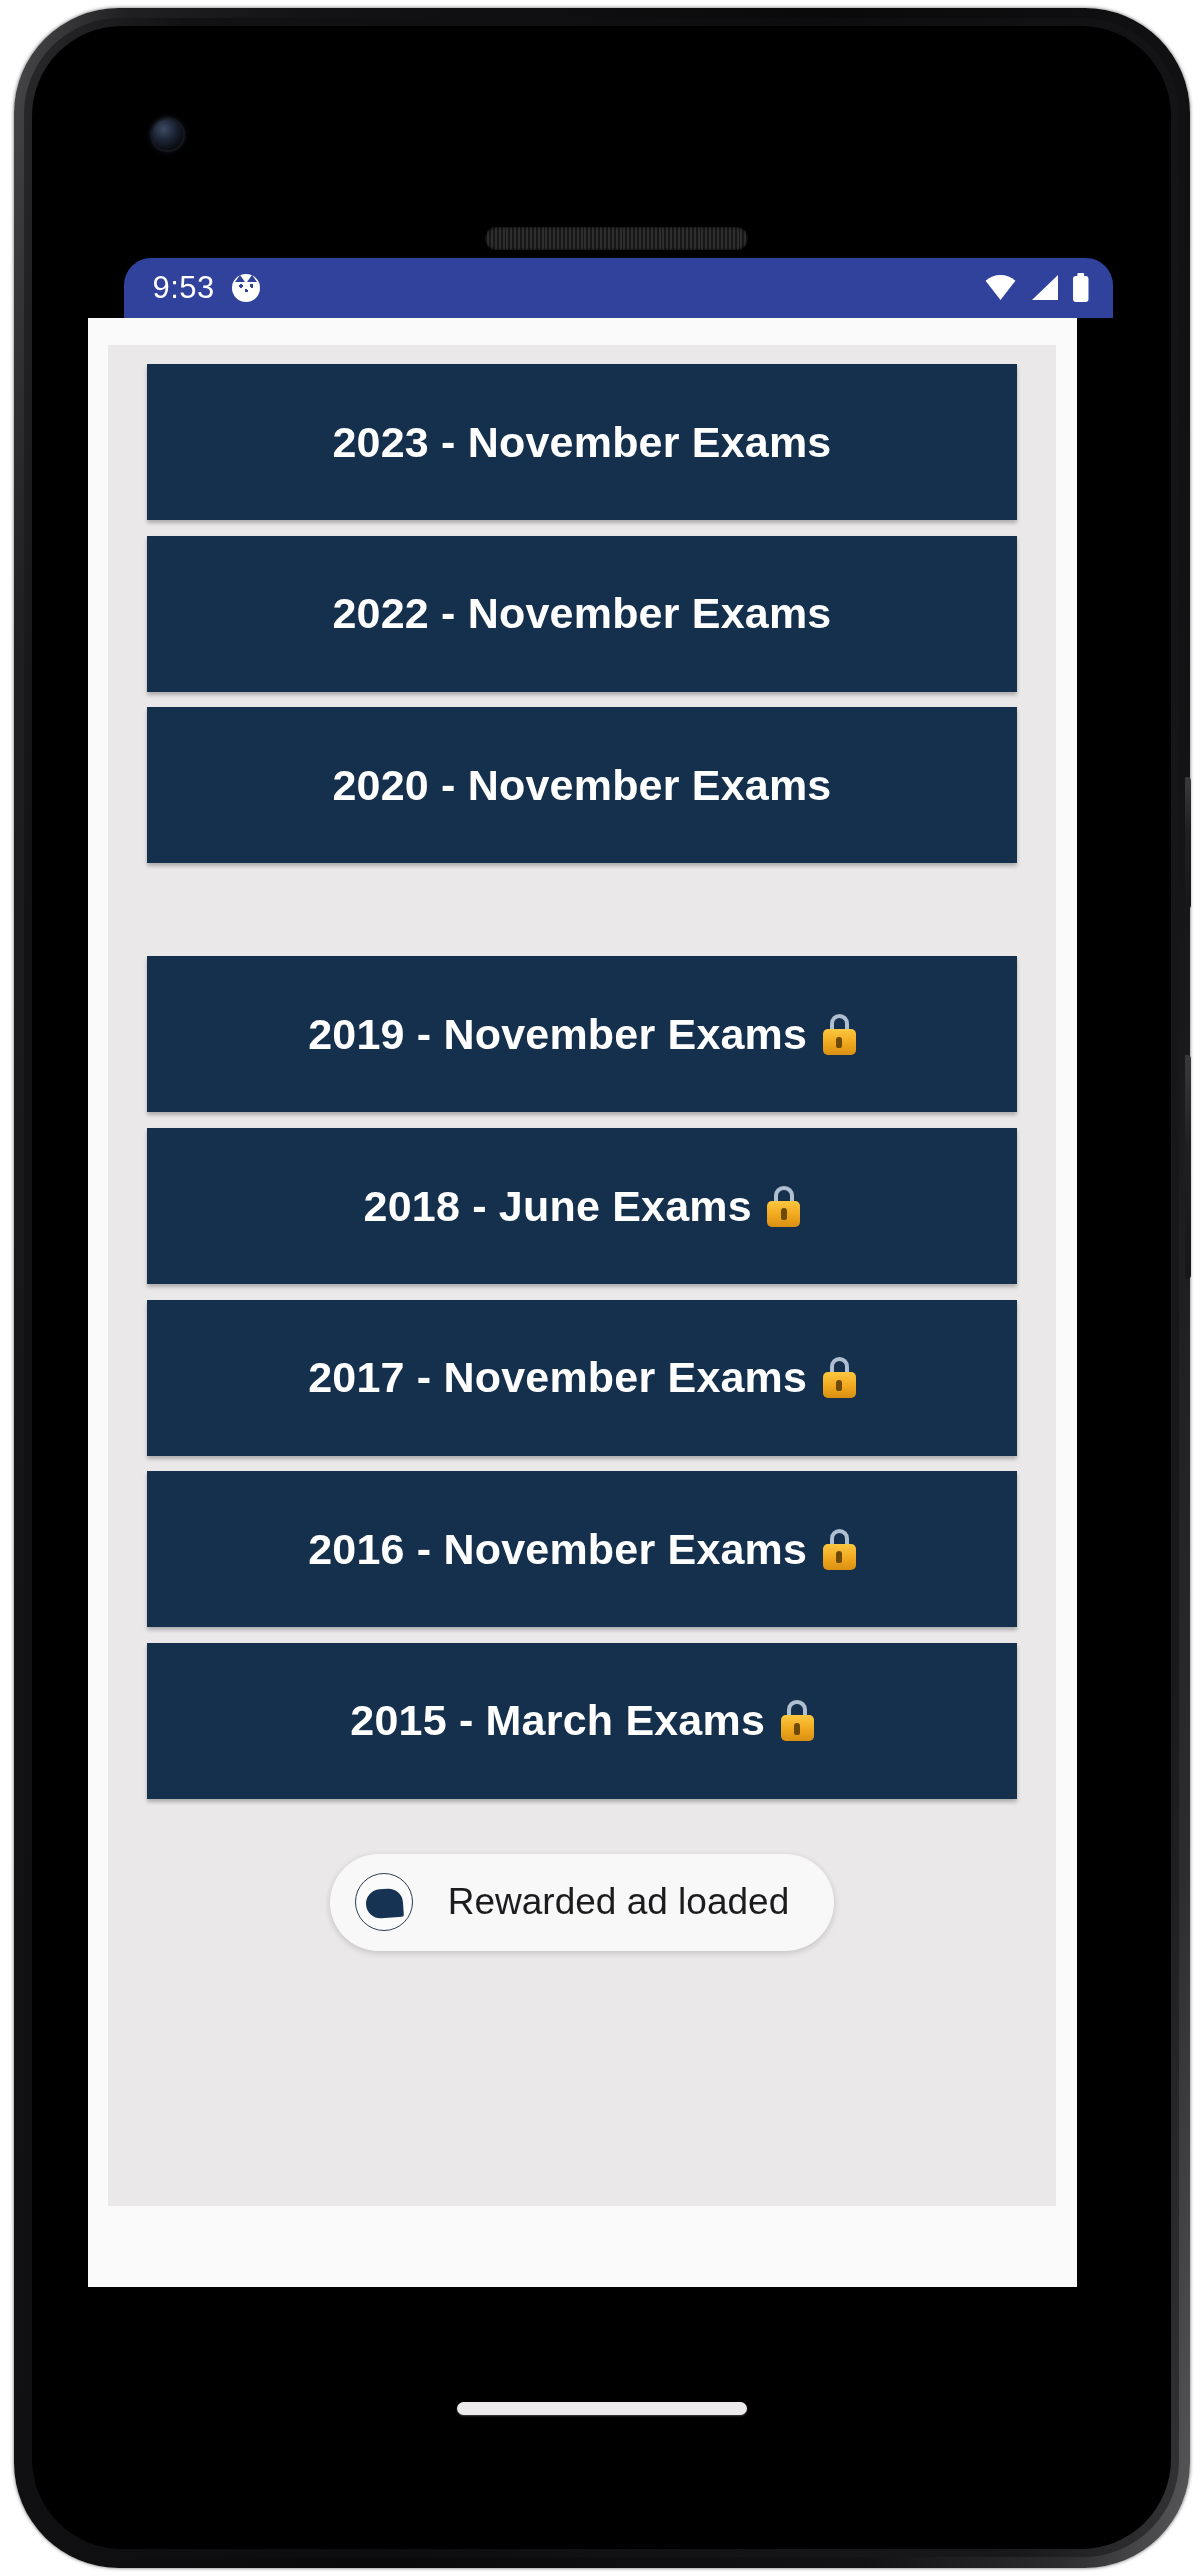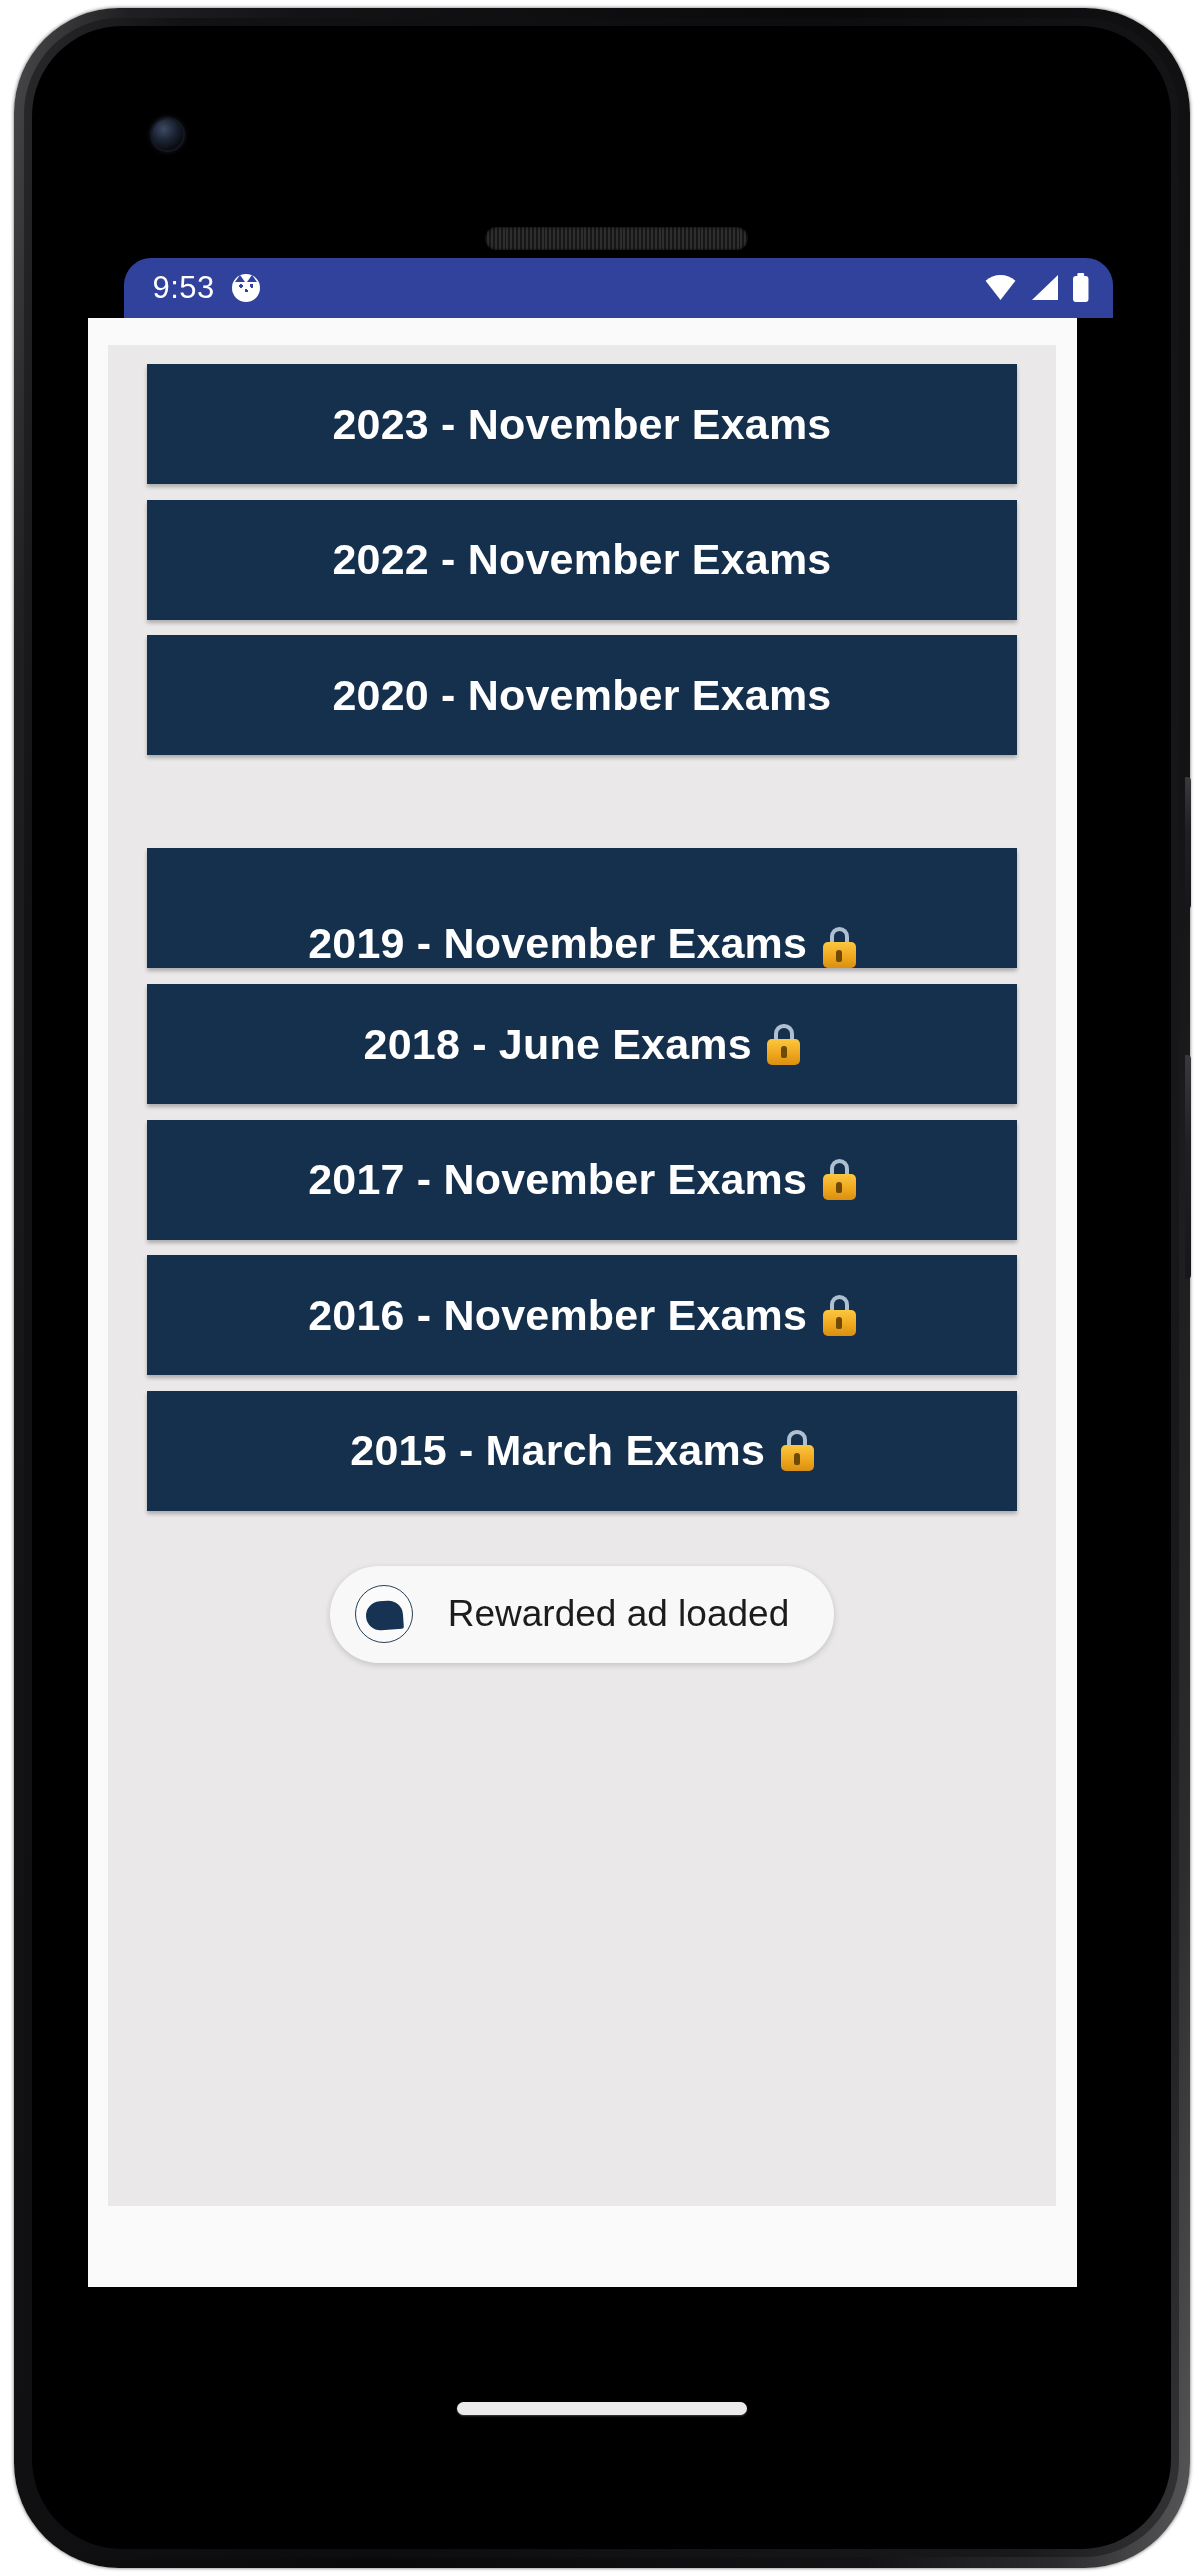--- a/index.html
+++ b/index.html
@@ -131,32 +131,32 @@
     left:20.4px; top:27px;
     width:948px; height:1861px;
     background:#eae8e8;
     padding:19.5px 0 0 0;
   }
 
   
   .exam-button {
     position:relative;
     margin:0 auto 15.6px auto;
-    width:870px; height:120px;
+    width:870px; height:156px;
     background:#15304d;
     color:#ffffff;
     display:flex; align-items:center; justify-content:center;
     gap:15.6px;
     font-size:43px; font-weight:700;
     letter-spacing:0.2px;
     box-shadow:0 2.9px 3.9px rgba(0,0,0,.26);
     cursor:pointer;
     user-select:none;
   }
-  .exam-button.group-gap { margin-top:93px;align-items:flex-end; }
+  .exam-button.group-gap { margin-top:93px; }
   .exam-label { white-space:nowrap; }
 
   
   .lock-icon {
     position:relative; width:33px; height:41px; flex:none; display:inline-block;
   }
   .lock-icon .shackle {
     position:absolute; left:6.8px; top:0; width:19.5px; height:19.5px;
     border:4.9px solid #aebfd0; border-bottom:none;
     border-radius:9.7px 9.7px 0 0;

